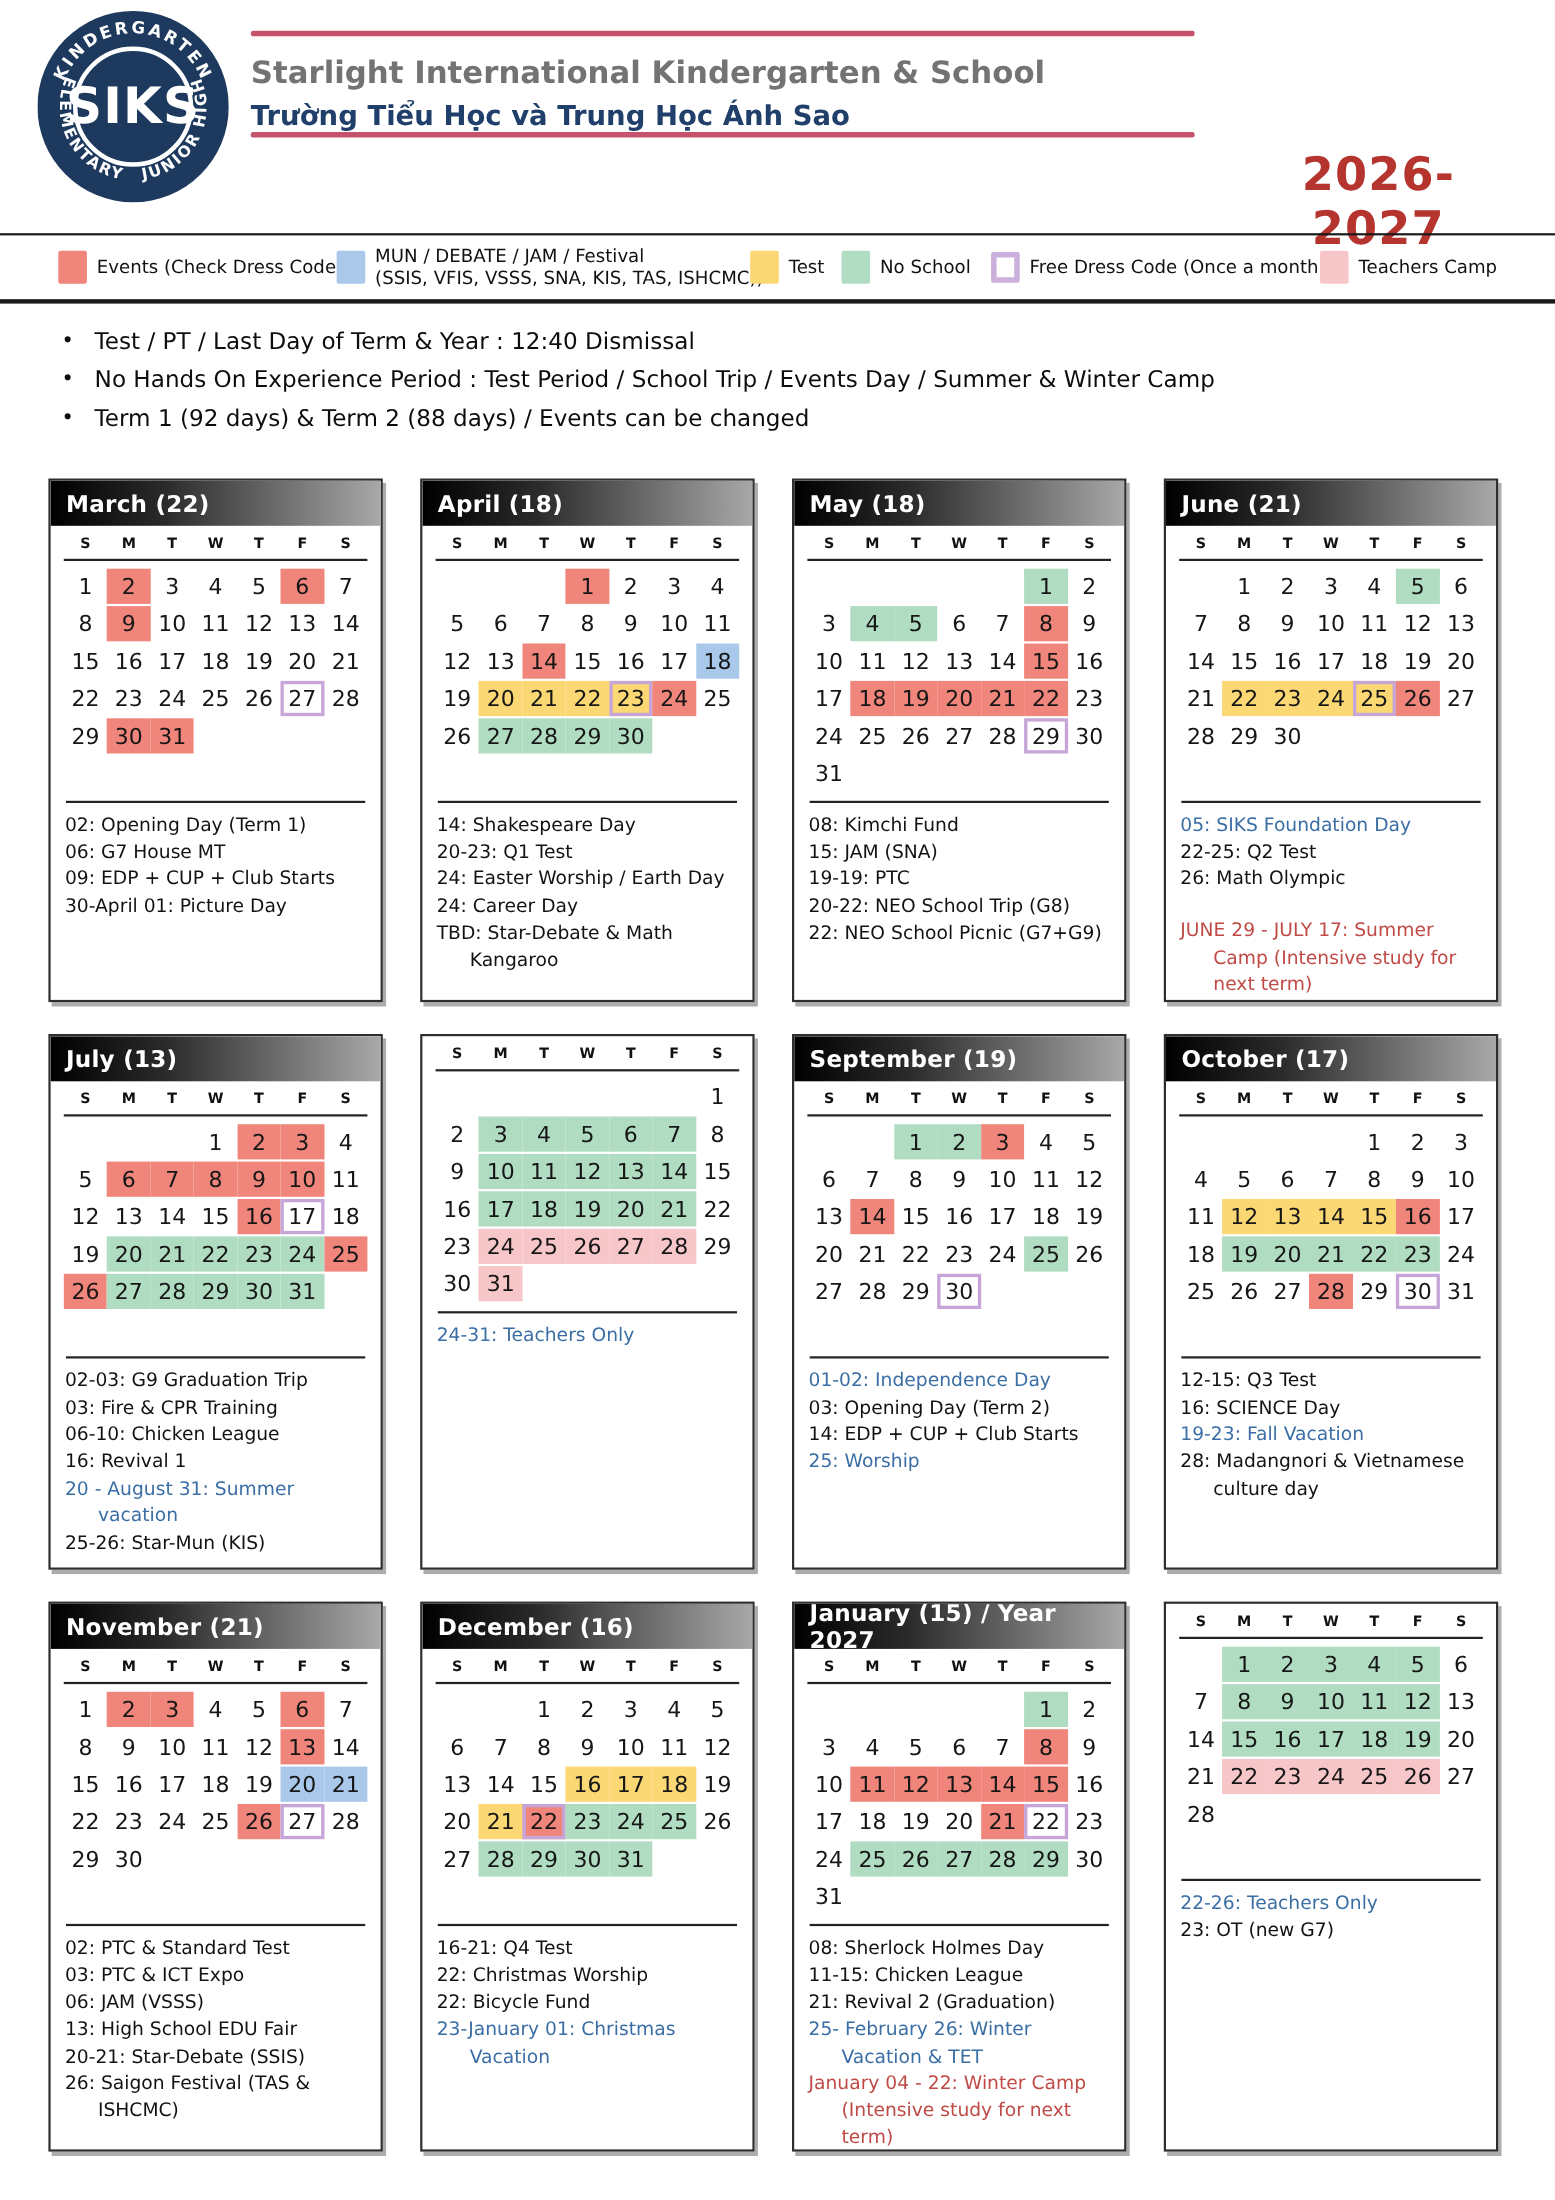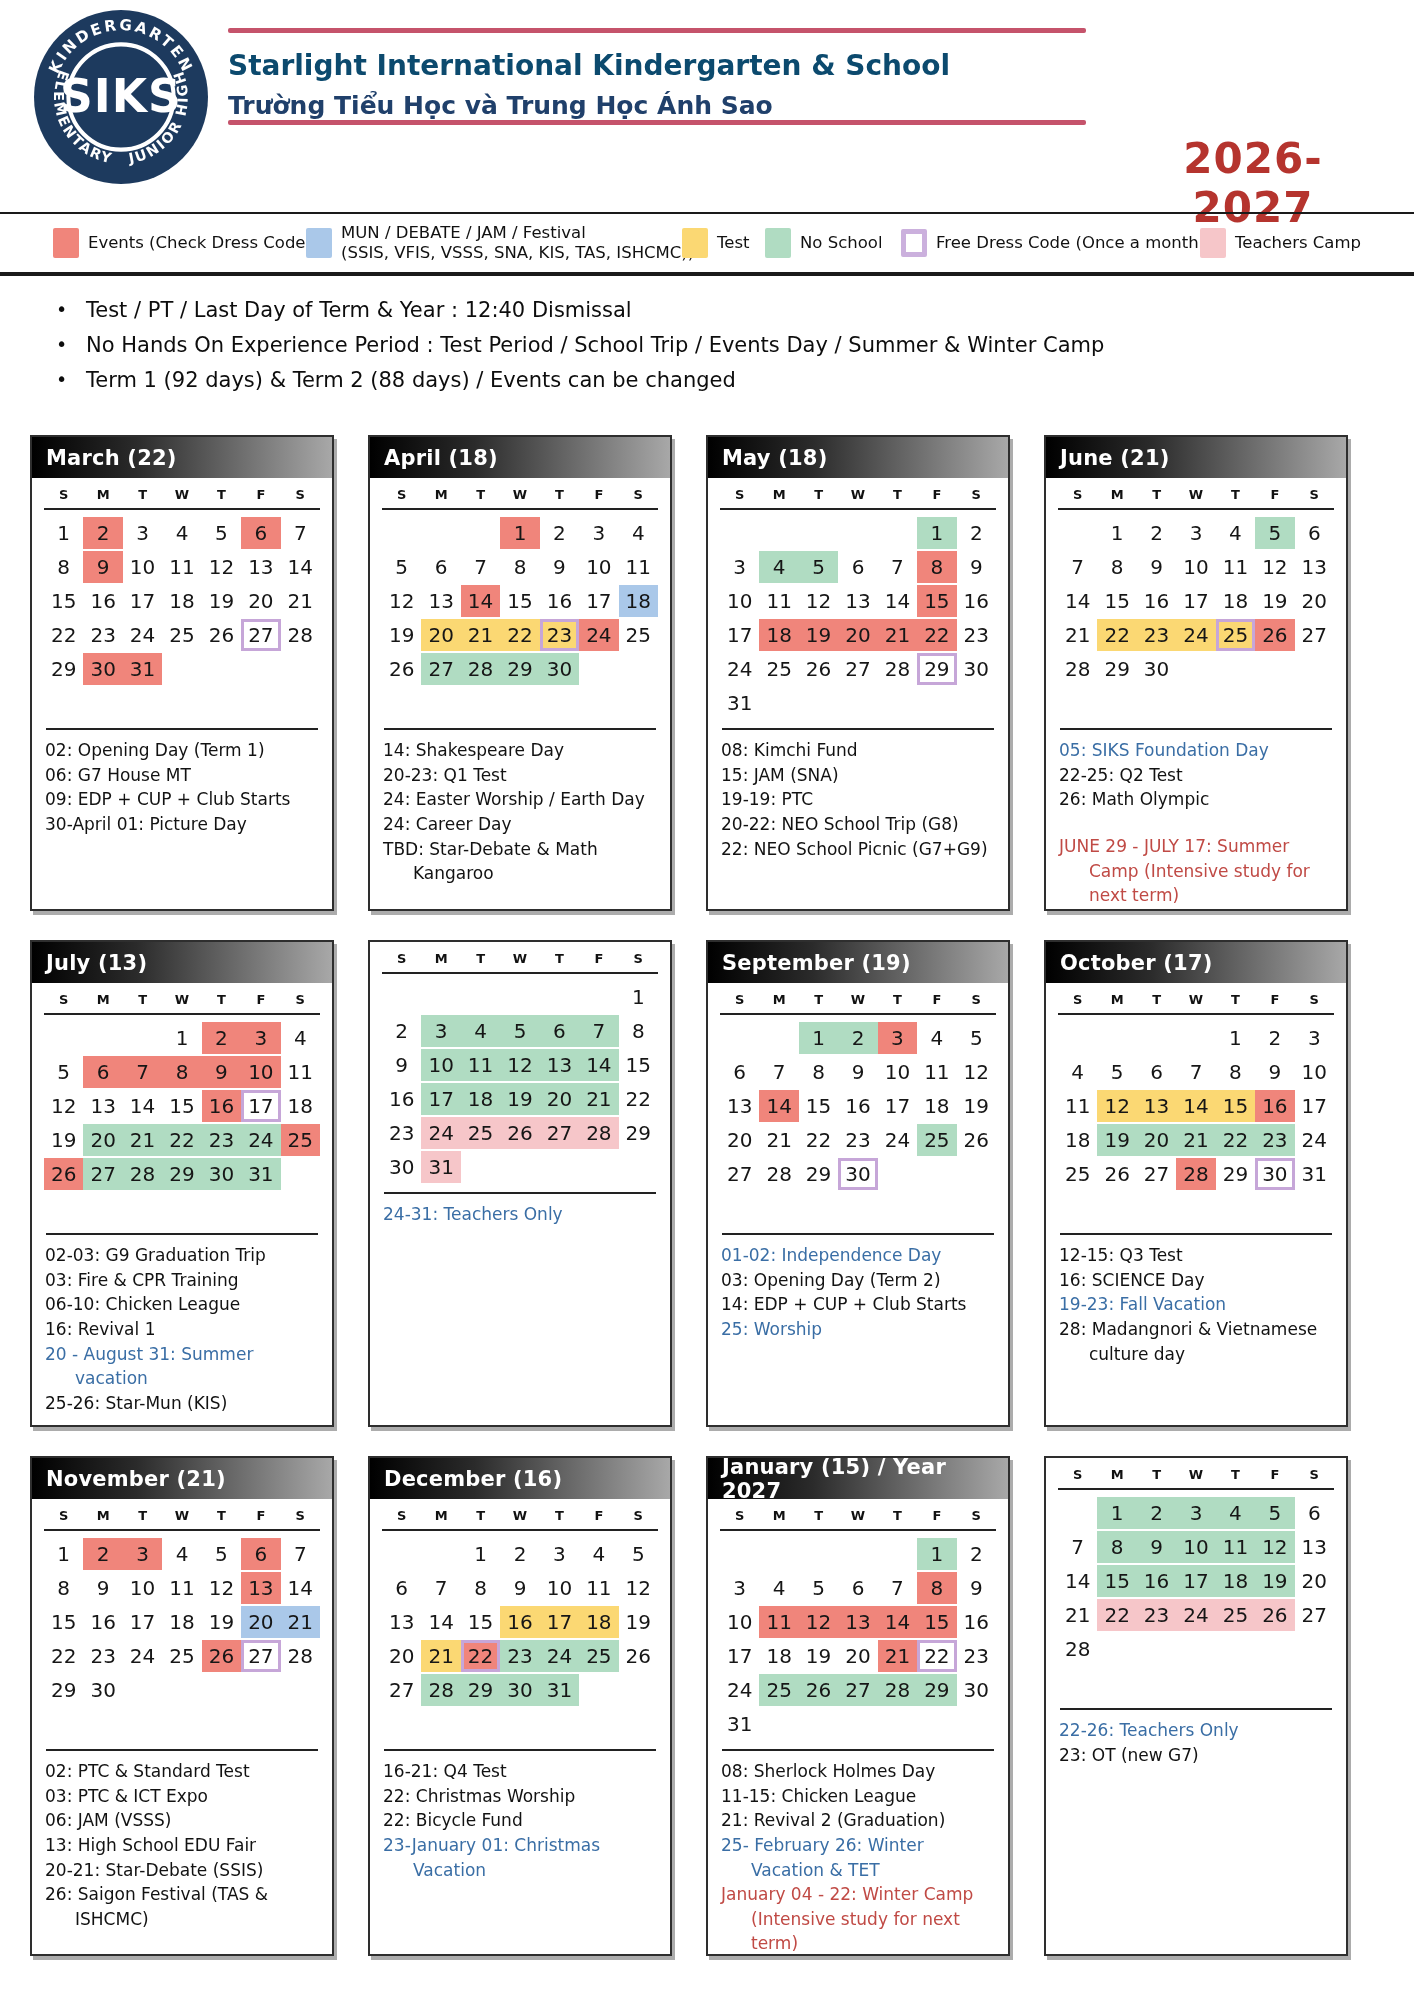--- a/index.html
+++ b/index.html
@@ -7,21 +7,21 @@
   body {
     width:1414px; height:2000px; position:relative; overflow:hidden;
     font-family:"DejaVu Sans", sans-serif; color:#1c1c1c;
   }
 
   
   .header { position:relative; height:212px; }
   .logo { position:absolute; left:34px; top:10px; width:174px; height:174px; }
   .header-text { position:absolute; left:228px; top:28px; width:858px; }
   .rose-line { height:5px; background:#c5536b; border-radius:2px; }
-  .school-name { margin-top:16px; font-size:28px; font-weight:bold; color:#0c4a6e; }
+  .school-name { margin-top:16px; font-size:28px; font-weight:bold; color:#737373; }
   .school-name-vi { margin-top:9px; font-size:25px; font-weight:bold; color:#20406b; }
   .addr-row { margin-top:13px; font-size:15px; color:#27405f; white-space:nowrap; }
   .addr-row span { margin-right:34px; }
   .addr-row .last { margin-right:0; }
   .addr-row + .rose-line { margin-top:14px; }
   .year-label { position:absolute; left:1128px; top:134px; width:250px; text-align:center;
     font-size:42px; font-weight:bold; color:#b5342e; letter-spacing:1px; }
 
   
   .legend-bar { position:relative; height:64px; border-top:2px solid #1a1a1a; border-bottom:4px solid #1a1a1a; }
@@ -36,21 +36,21 @@
   .swatch.fd { background:#fff; border:5px solid #cbb0dd; width:26px; height:28px; }
   .legend-label { font-size:16.5px; color:#111; line-height:1.22; }
 
   
   .bullets { margin:22px 0 0 56px; }
   .bullet-line { font-size:21px; color:#0d0d0d; margin-bottom:11px; display:flex; }
   .bullet-dot { width:30px; flex:0 0 auto; font-size:19px; }
 
   
   .months {
-    position:absolute; left:30px; top:435px;
+    position:absolute; left:44px; top:435px;
     display:grid; grid-template-columns:repeat(4,304px);
     grid-template-rows:476px 487px 500px;
     column-gap:34px; row-gap:29px;
   }
   .month-card {
     background:#fff; border:2px solid #2e2e2e;
     box-shadow:3px 4px 0 rgba(70,70,70,0.45);
     display:flex; flex-direction:column; overflow:hidden;
   }
   .m-header {

